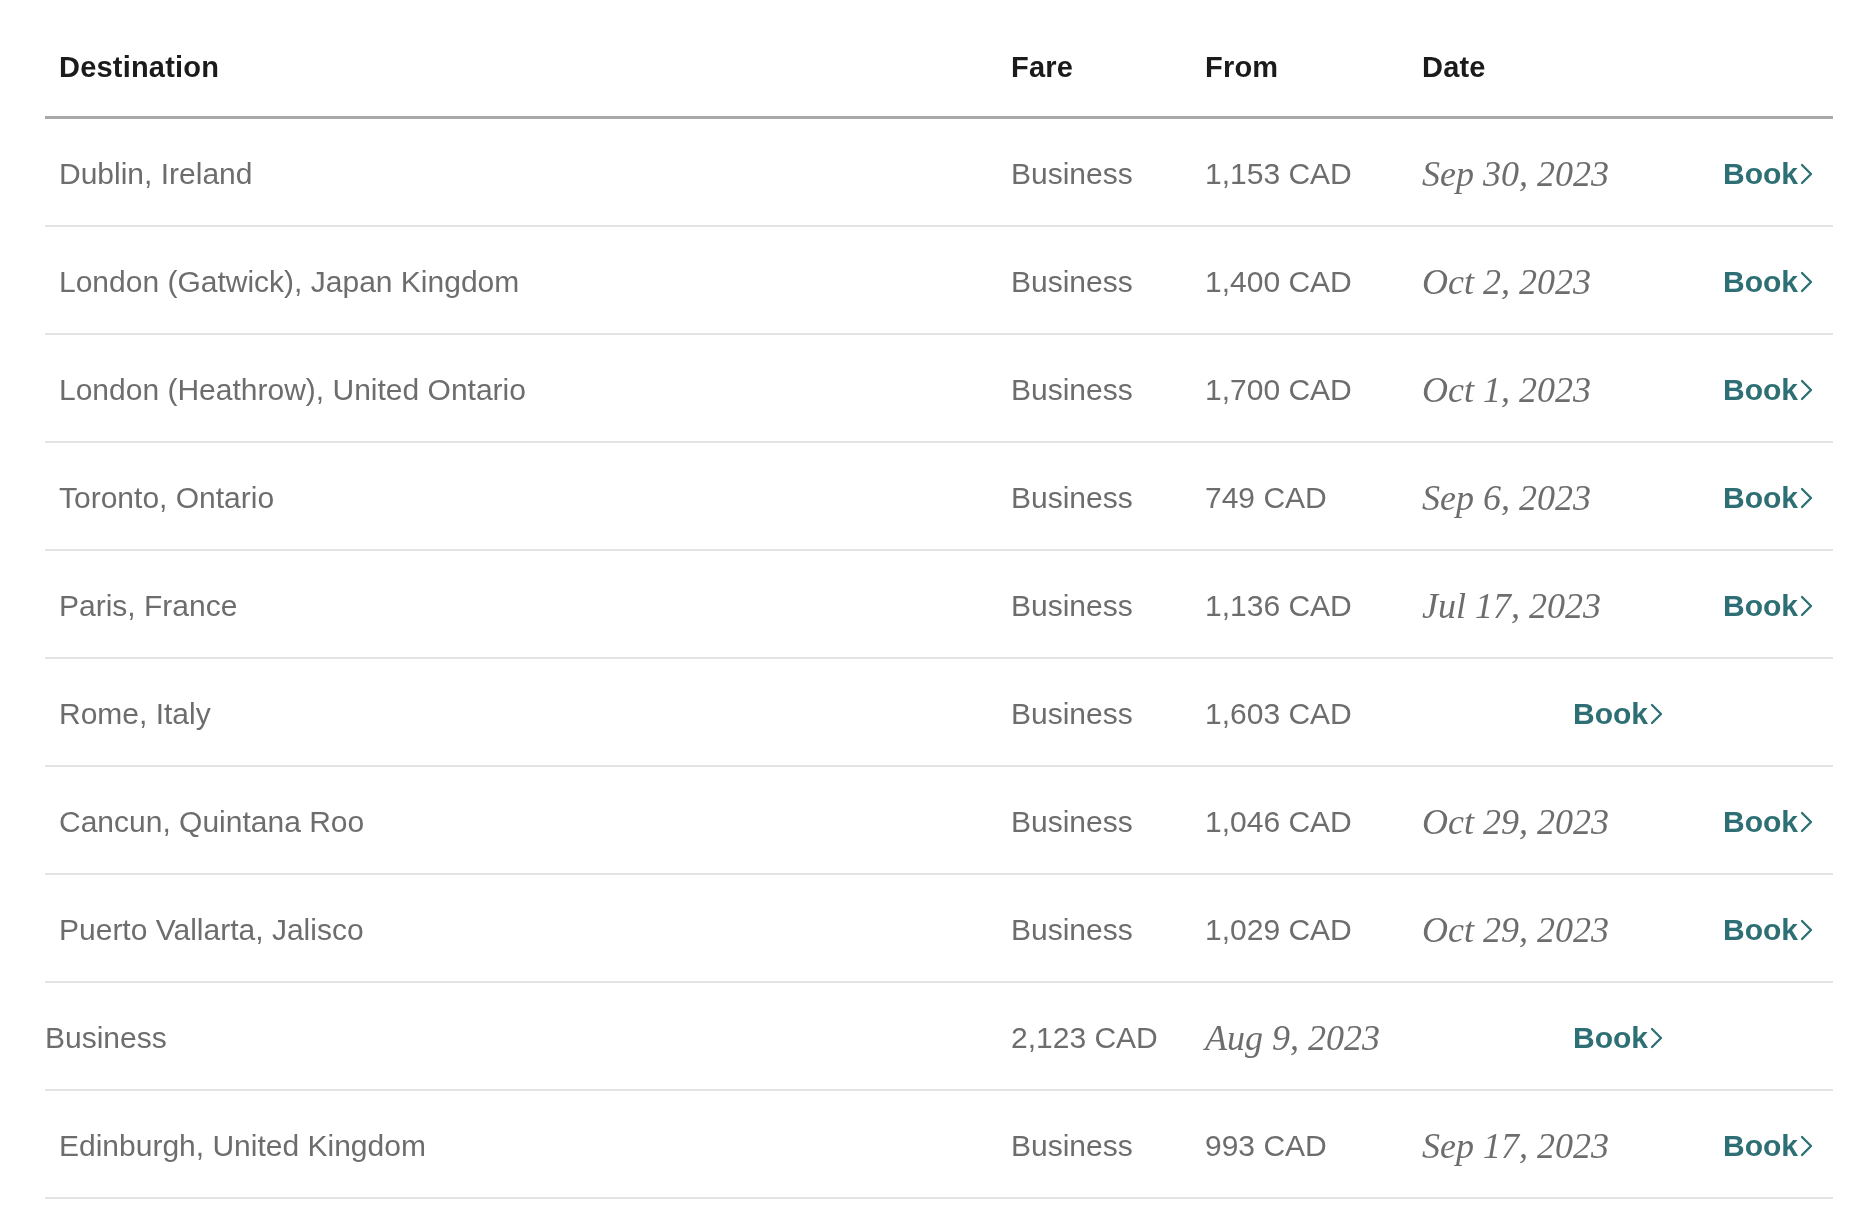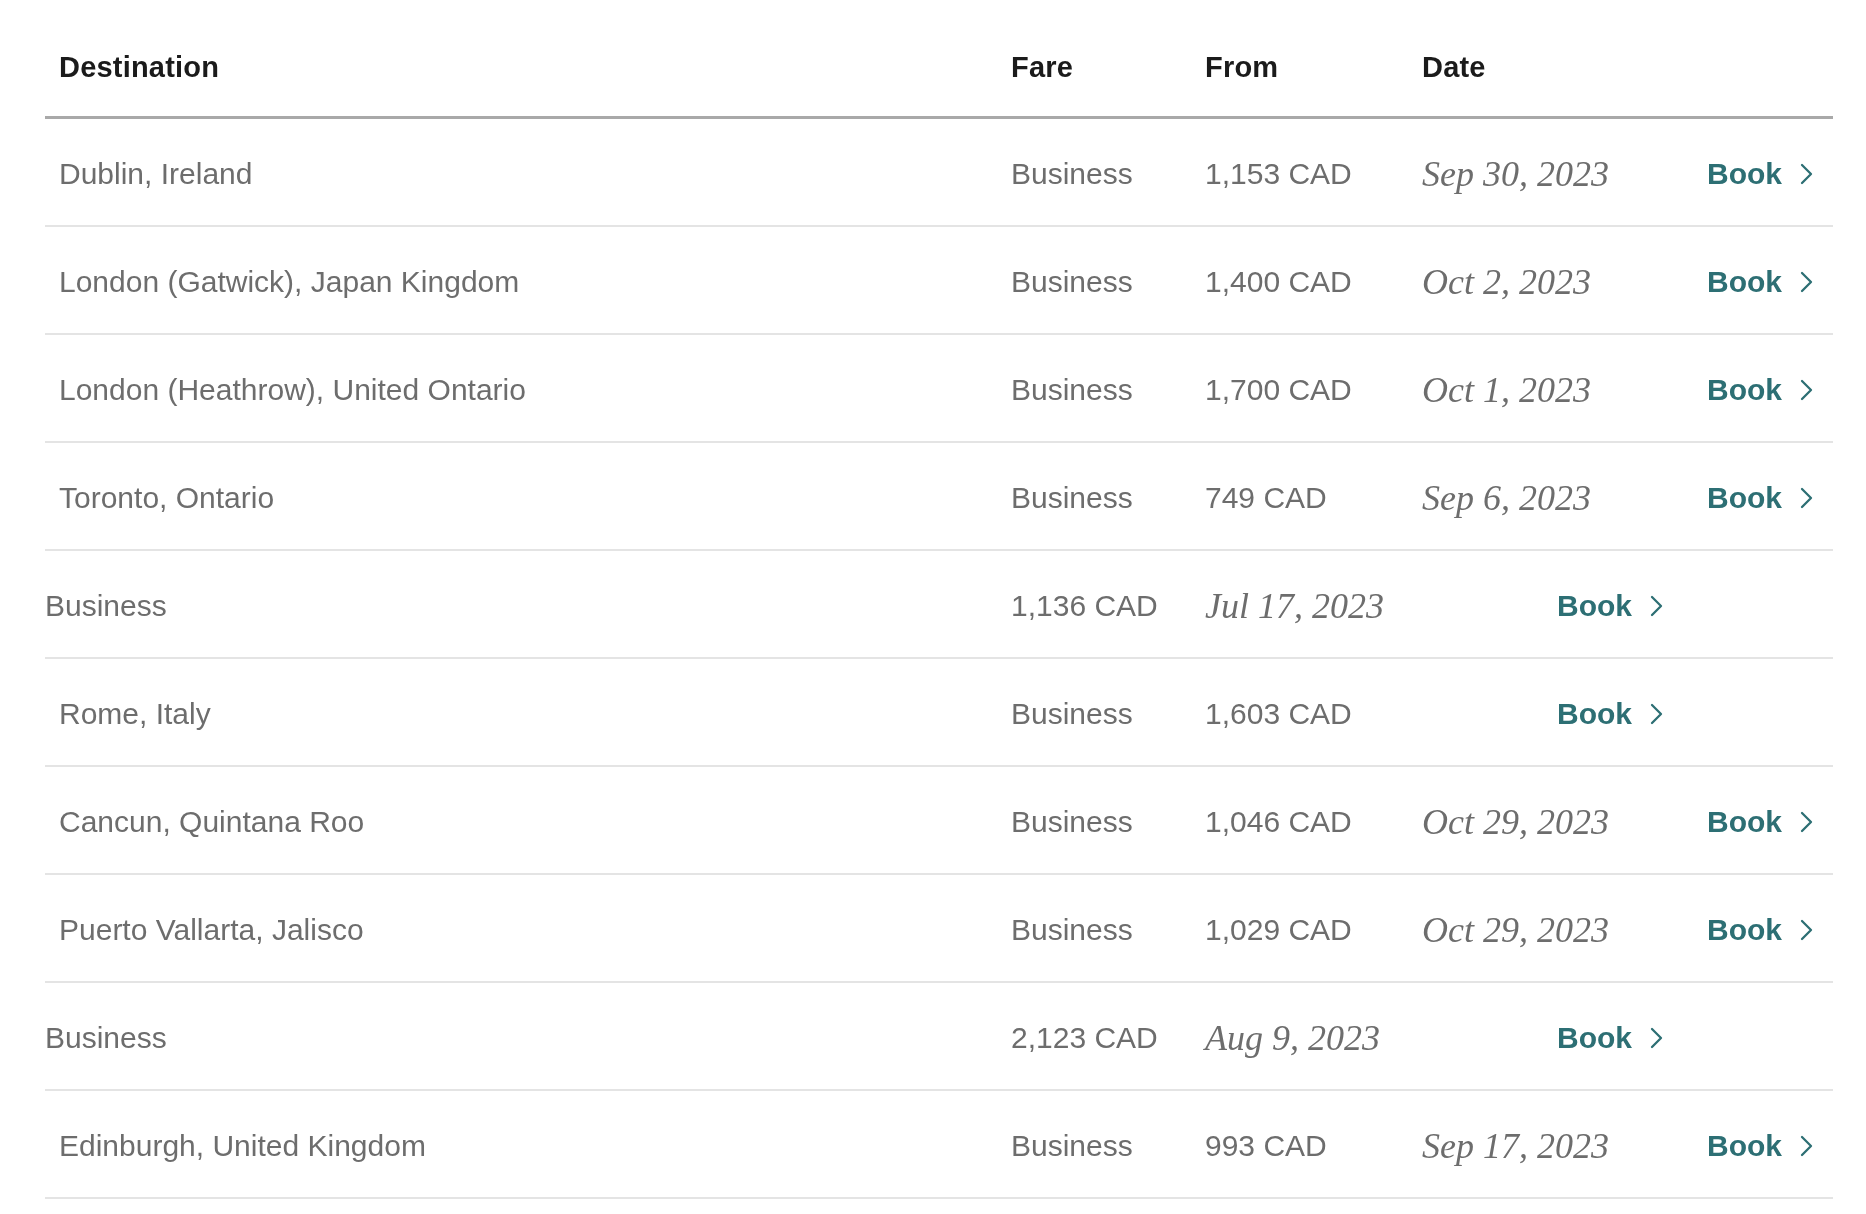--- a/index.html
+++ b/index.html
@@ -60,21 +60,20 @@
     font-style: italic;
     font-size: 36px;
   }
   .cell.actions {
     justify-self: end;
     padding-right: 18px;
   }
   .book-link {
     display: inline-flex;
     align-items: center;
-    gap: 16px;
     text-decoration: none;
     color: var(--accent-teal);
     cursor: pointer;
   }
   .book-label {
     font-size: 30px;
     font-weight: 700;
   }
   .chev {
     display: block;
@@ -148,20 +147,21 @@
       <a class="book-link" href="#">
         <span class="book-label">Book</span>
         <svg class="chev" width="17" height="28" viewBox="0 0 17 28" aria-hidden="true">
           <polyline points="4,5 13,14 4,23" fill="none" stroke="currentColor" stroke-width="2.3" stroke-linecap="round" stroke-linejoin="round"></polyline>
         </svg>
       </a>
     </div>
   </div>
 
   <div class="grid-row row">
+    <div class="cell dest">Paris, France</div>
     <div class="cell">Business</div>
     <div class="cell">1,136 CAD</div>
     <div class="cell date">Jul 17, 2023</div>
     <div class="cell actions">
       <a class="book-link" href="#">
         <span class="book-label">Book</span>
         <svg class="chev" width="17" height="28" viewBox="0 0 17 28" aria-hidden="true">
           <polyline points="4,5 13,14 4,23" fill="none" stroke="currentColor" stroke-width="2.3" stroke-linecap="round" stroke-linejoin="round"></polyline>
         </svg>
       </a>

